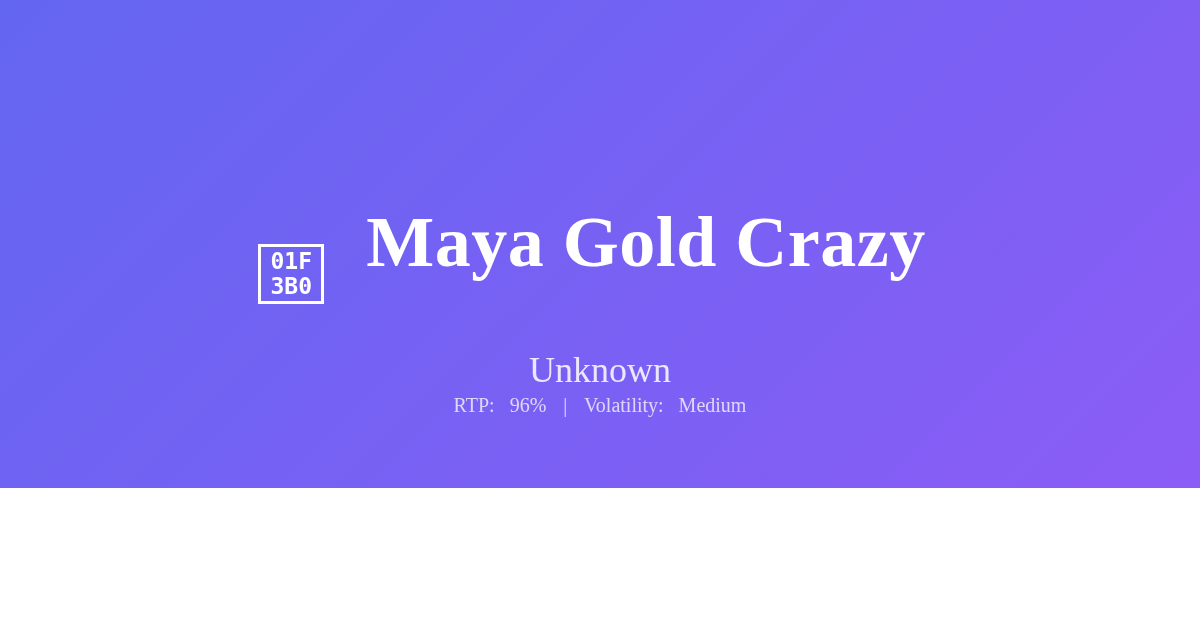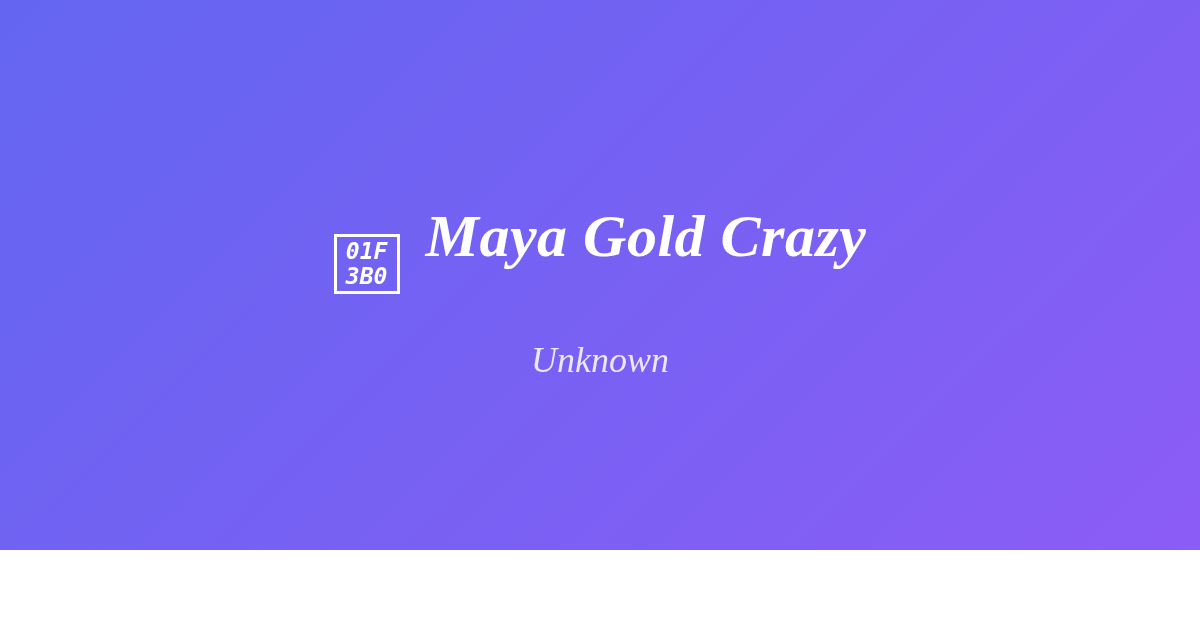--- a/index.html
+++ b/index.html
@@ -12,24 +12,23 @@
     height: 630px;
     overflow: hidden;
     font-family: "Liberation Serif", "DejaVu Serif", serif;
   }
 
   
   .hero {
     position: relative;
     box-sizing: border-box;
     width: 1200px;
-    height: 550px;
+    height: 488px;
     background: linear-gradient(135deg, #6366F1 0%, #8B5CF6 100%);
     overflow: hidden;
-    font-style: italic;
   }
 
   
   .hero-center {
     position: absolute;
     left: 0;
     top: 0;
     width: 1200px;
     height: 630px;
     display: flex;
@@ -68,26 +67,26 @@
     font-size: 23px;
     font-weight: 700;
     line-height: 25px;
     letter-spacing: 0px;
     color: #FFFFFF;
     white-space: pre;
   }
 
   .hero-title {
     font-family: "Liberation Serif", "DejaVu Serif", serif;
-    font-size: 60px;
+    font-size: 72px;
     font-weight: 700;
     line-height: 78px;
     color: #FFFFFF;
     white-space: nowrap;
-    margin: 0;
+    margin: 16px;
     letter-spacing: 0.5px;
   }
 
   .hero-subtitle {
     font-family: "Liberation Serif", "DejaVu Serif", serif;
     font-size: 36px;
     font-weight: 400;
     line-height: 42px;
     color: rgba(255, 255, 255, 0.85);
     margin: 0;
@@ -130,14 +129,25 @@
       </span>
 
       <h1 class="hero-title">Maya Gold Crazy</h1>
 
     </div>
 
     <div class="hero-subtitle">Unknown</div>
 
   </div>
 
+  <div class="hero-meta">
+    <span>RTP:</span>
+    <span>&nbsp;</span>
+    <span>96%</span>
+    <span>&nbsp;</span>
+    <span class="sep">|</span>
+    <span>&nbsp;</span>
+    <span>Volatility:</span>
+    <span>&nbsp;</span>
+    <span>Medium</span>
+  </div>
 
 </div>
 
 </body></html>

